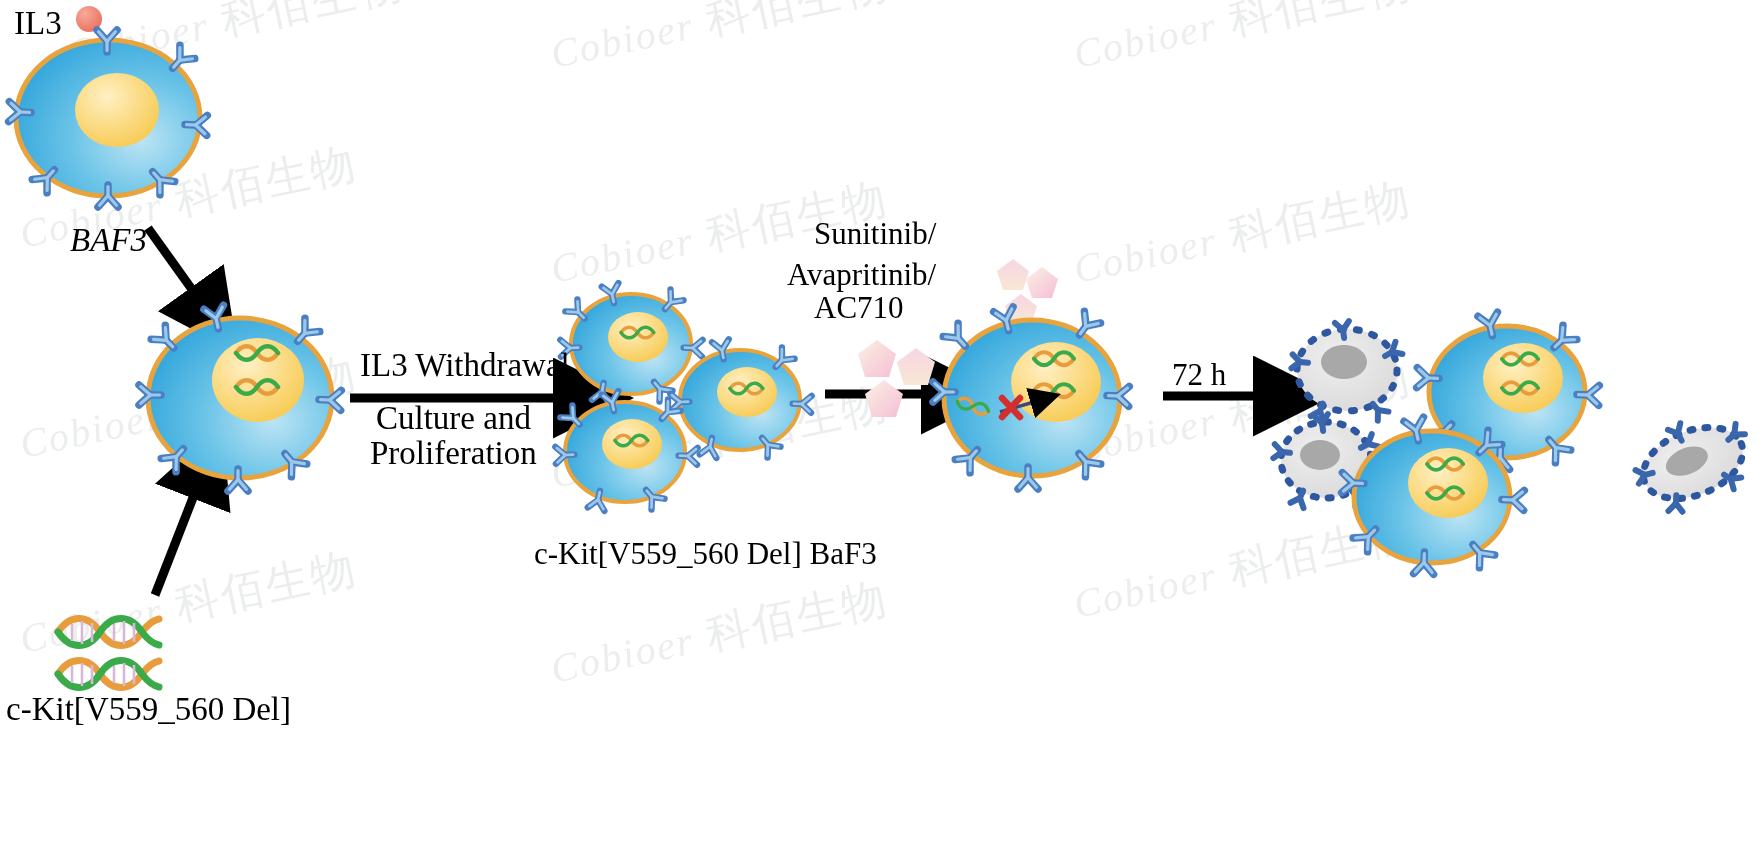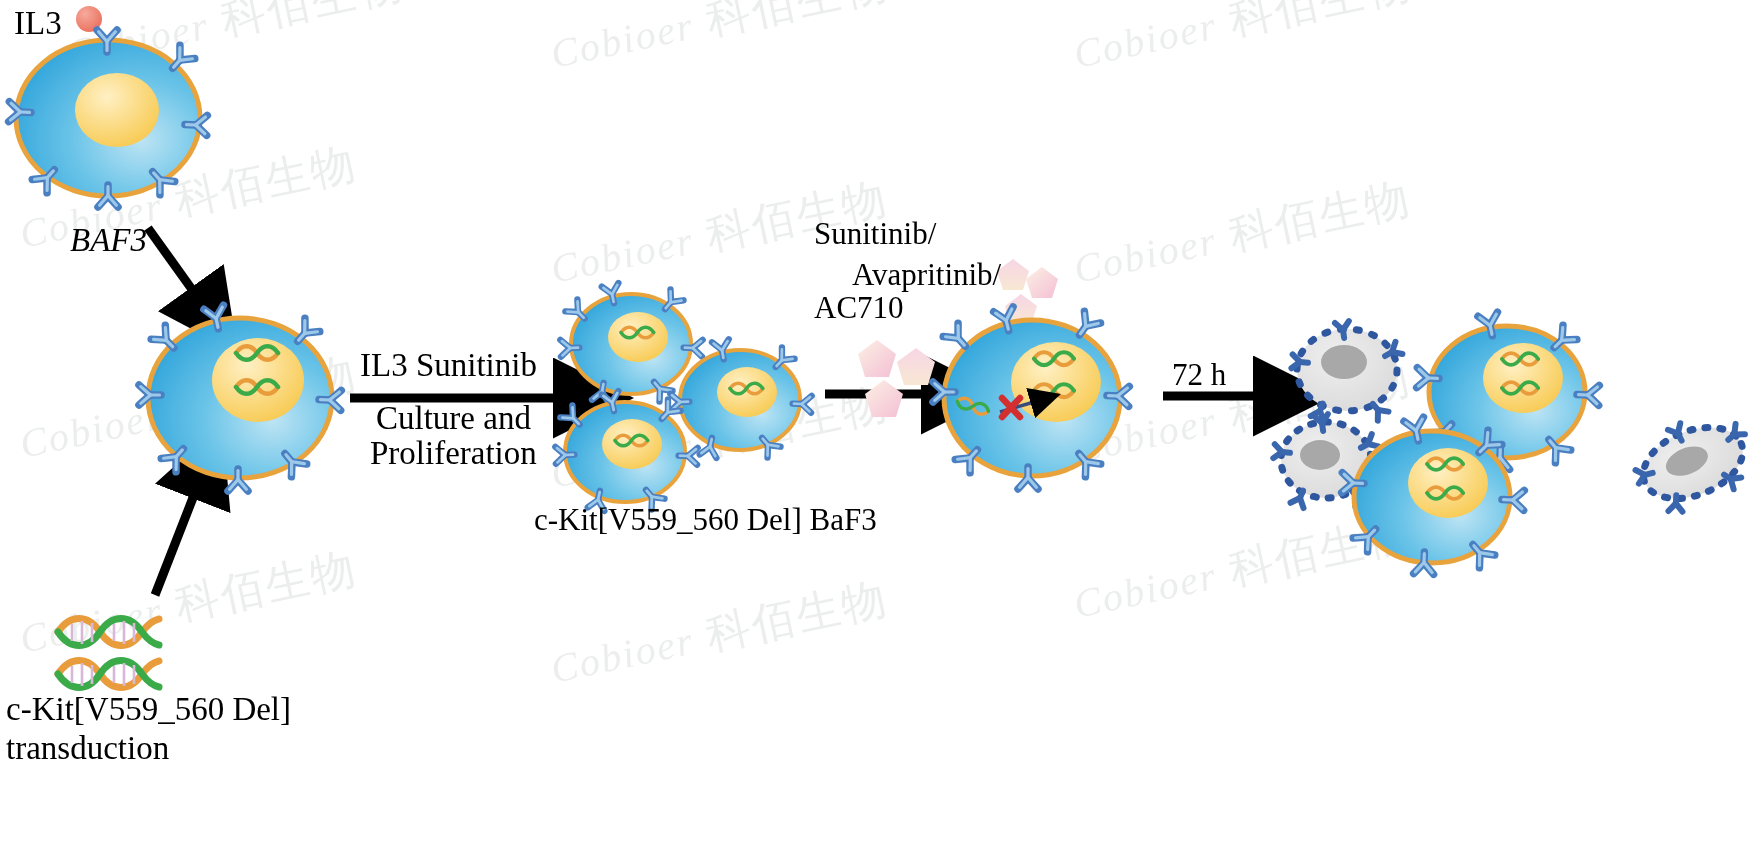--- a/index.html
+++ b/index.html
@@ -377,23 +377,22 @@
           <use href="#recs" transform="translate(1662,494) rotate(205)"></use>
           <use href="#recs" transform="translate(1644,456) rotate(278)"></use>
         </g>
       </g>
     </g>
   </svg>
 
   <div class="lbl s33" style="left:14px;  top:2px;">IL3</div>
   <div class="lbl s33" style="left:70px;  top:219px;font-style:italic;">BAF3</div>
   <div class="lbl s33" style="left:6px;   top:688px;">c-Kit[V559_560 Del]</div>
-  <div class="lbl s33" style="left:6px;   top:727px;">transduction</div>
-  <div class="lbl s33" style="left:360px; top:344px;">IL3 Sunitinib</div>
+  <div class="lbl s33" style="left:360px; top:344px;">IL3 Withdrawal</div>
   <div class="lbl s33" style="left:370px; top:432px;">Proliferation</div>
   <div class="lbl s33" style="left:376px; top:397px;">Culture and</div>
-  <div class="lbl s31" style="left:534px; top:500px;text-align:center;">c-Kit[V559_560 Del] BaF3</div>
+  <div class="lbl s31" style="left:534px; top:534px;text-align:center;">c-Kit[V559_560 Del] BaF3</div>
   <div class="lbl s31" style="left:814px; top:214px;text-align:right;">Sunitinib/</div>
-  <div class="lbl s31" style="left:852px; top:255px;">Avapritinib/</div>
+  <div class="lbl s31" style="left:787px; top:255px;">Avapritinib/</div>
   <div class="lbl s31" style="left:814px; top:288px;">AC710</div>
   <div class="lbl s31" style="left:1172px;top:355px;text-align:right;">72 h</div>
 
 </div>
 
 </body></html>

